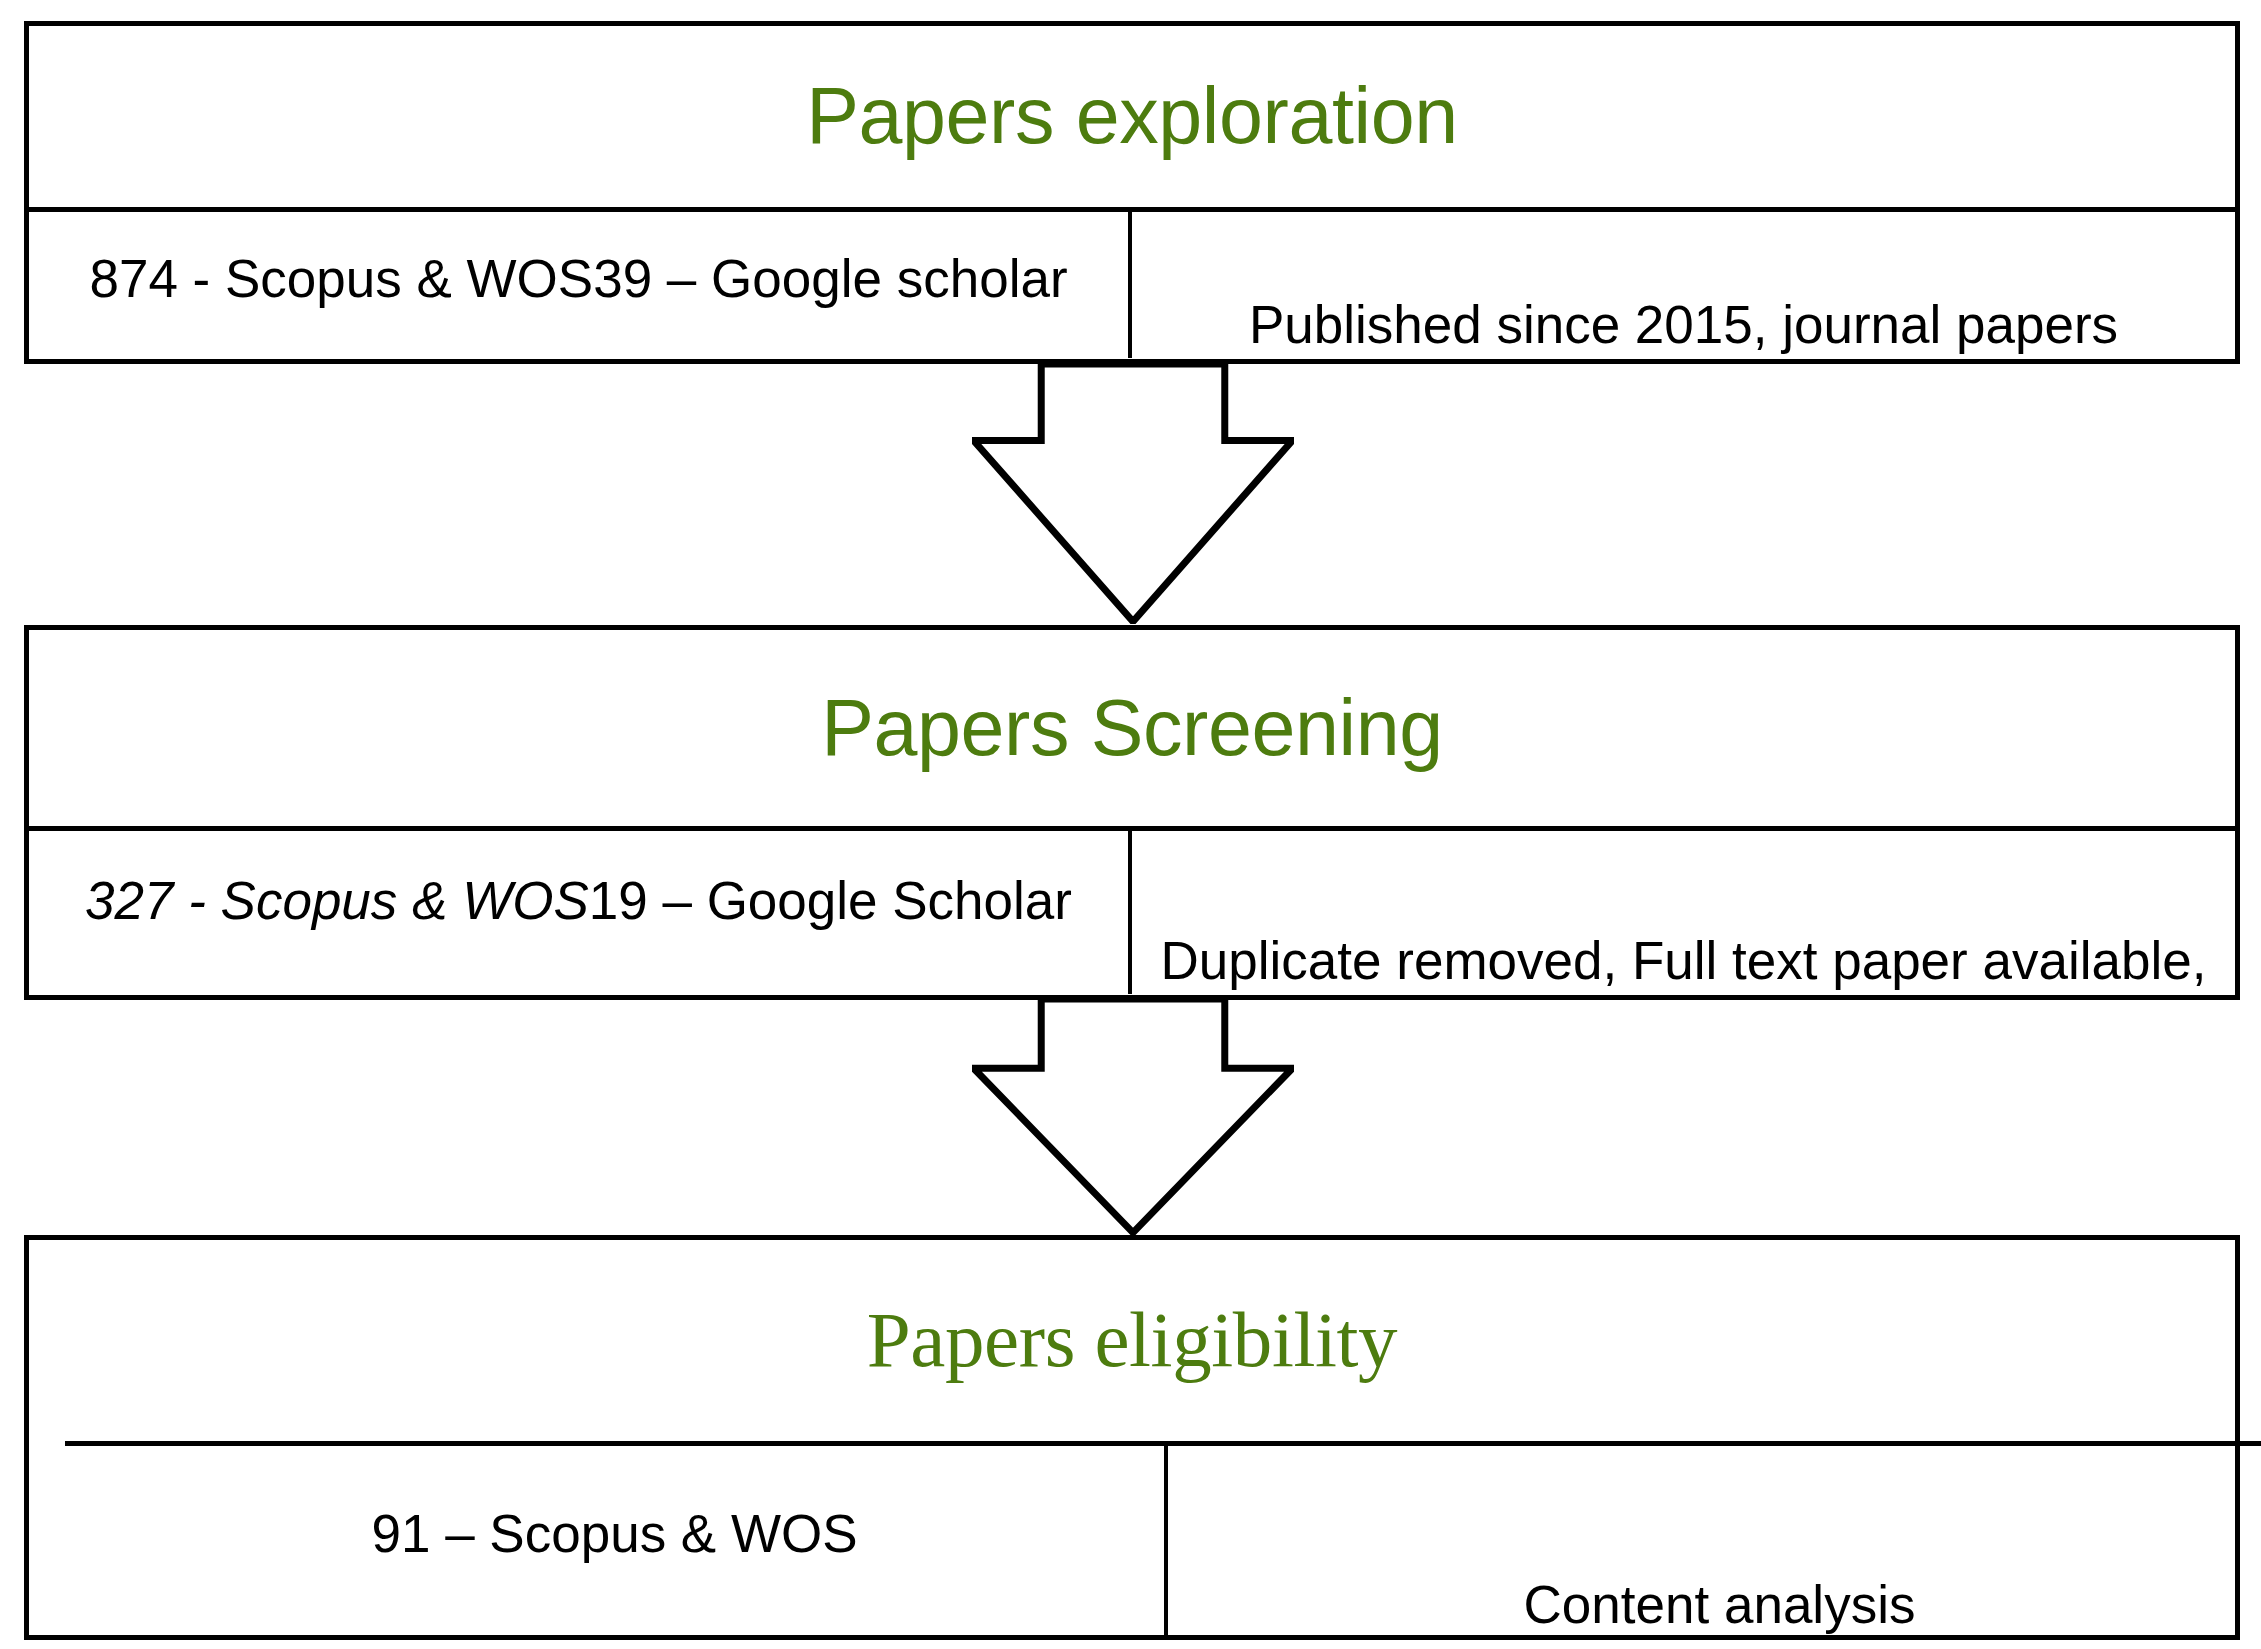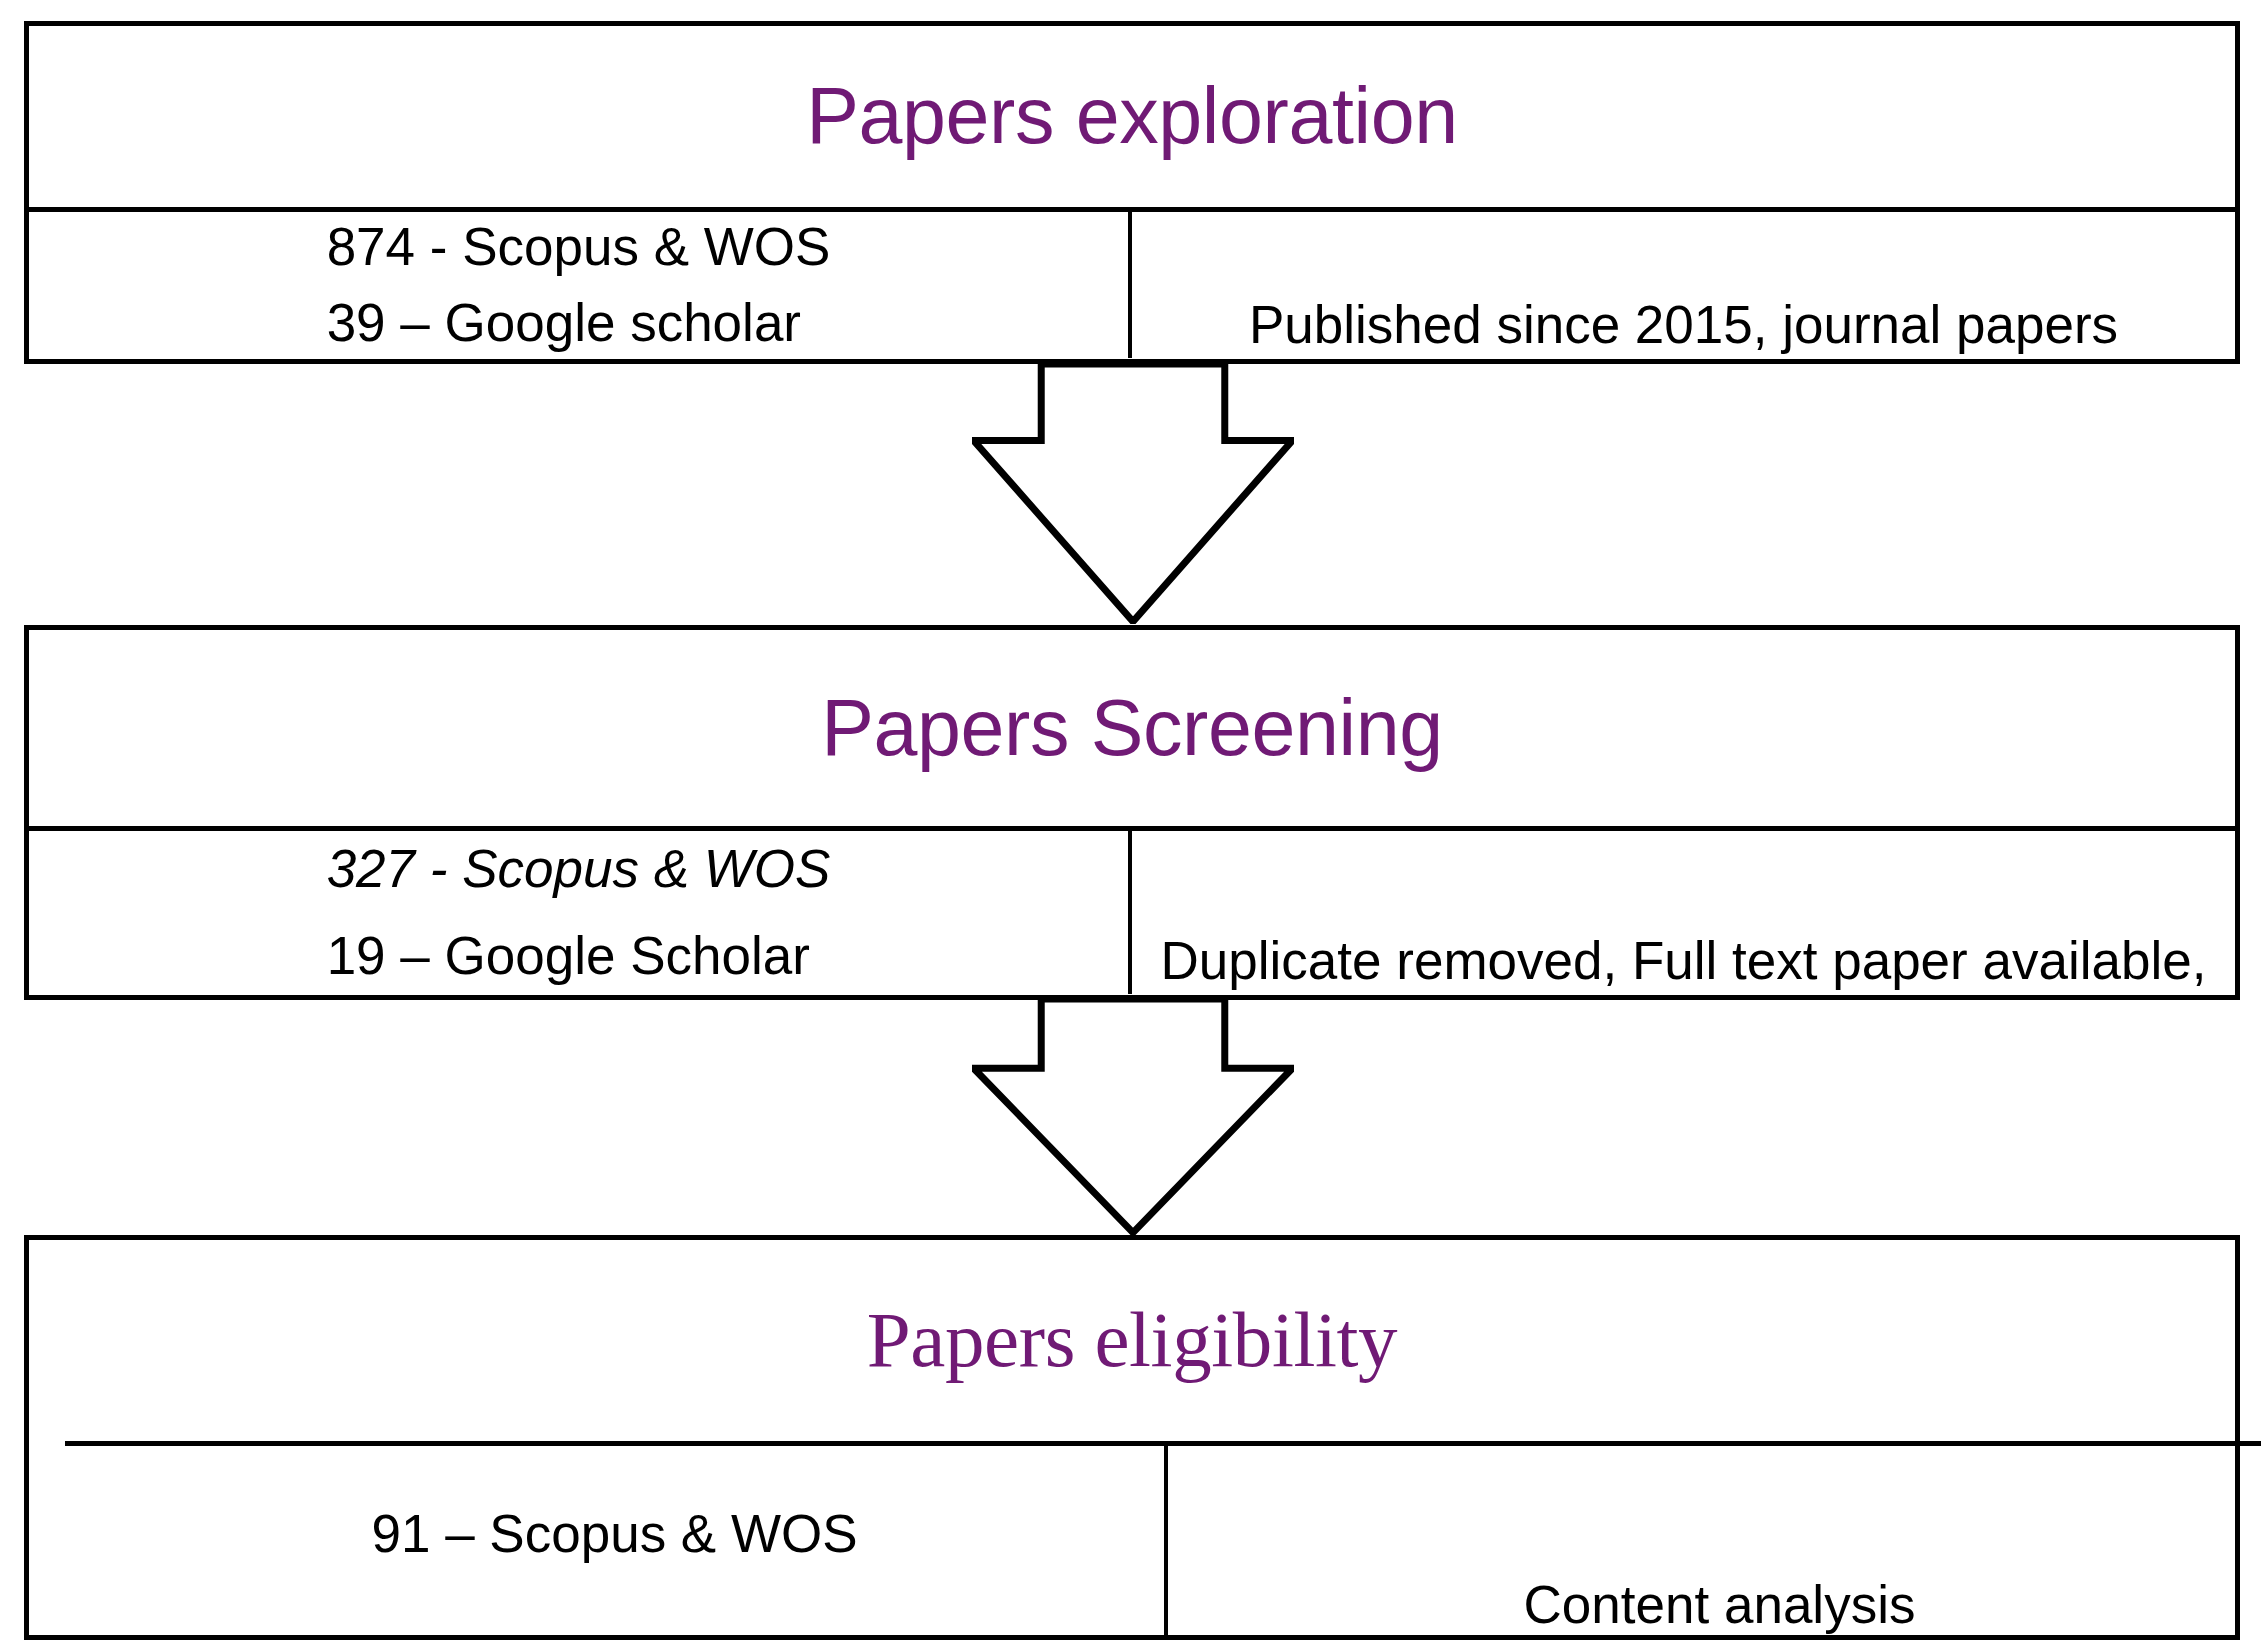--- a/index.html
+++ b/index.html
@@ -37,21 +37,21 @@
     display: flex;
     align-items: center;
     justify-content: center;
     text-align: right;
     font-size: 79px;
     font-weight: 400;
     font-stretch: condensed;
     letter-spacing: -0.4px;
     line-height: 1.05;
     white-space: nowrap;
-    color: #701a75;
+    color: #4d7c0f;
   }
 
   .stage-body {
     box-sizing: border-box;
     width: 100%;
     display: flex;
     border-top: 5.6px solid #000;
   }
 
   .cell {
@@ -71,21 +71,20 @@
     font-weight: 400;
     font-stretch: condensed;
     line-height: 1.22;
     white-space: nowrap;
     color: #000;
   }
 
   
   .numlist {
     display: flex;
-    flex-direction: column;
     align-items: flex-start;
   }
   .numlist .line { text-align: left; }
 
   
   #stage-exploration          { top: 21px;   height: 343px; }
   #stage-exploration .stage-title { height: 181px; }
   #stage-exploration .stage-body  { height: 151px; }
   #stage-exploration .numlist .line:first-child { margin-bottom: 11.3px; }
 

